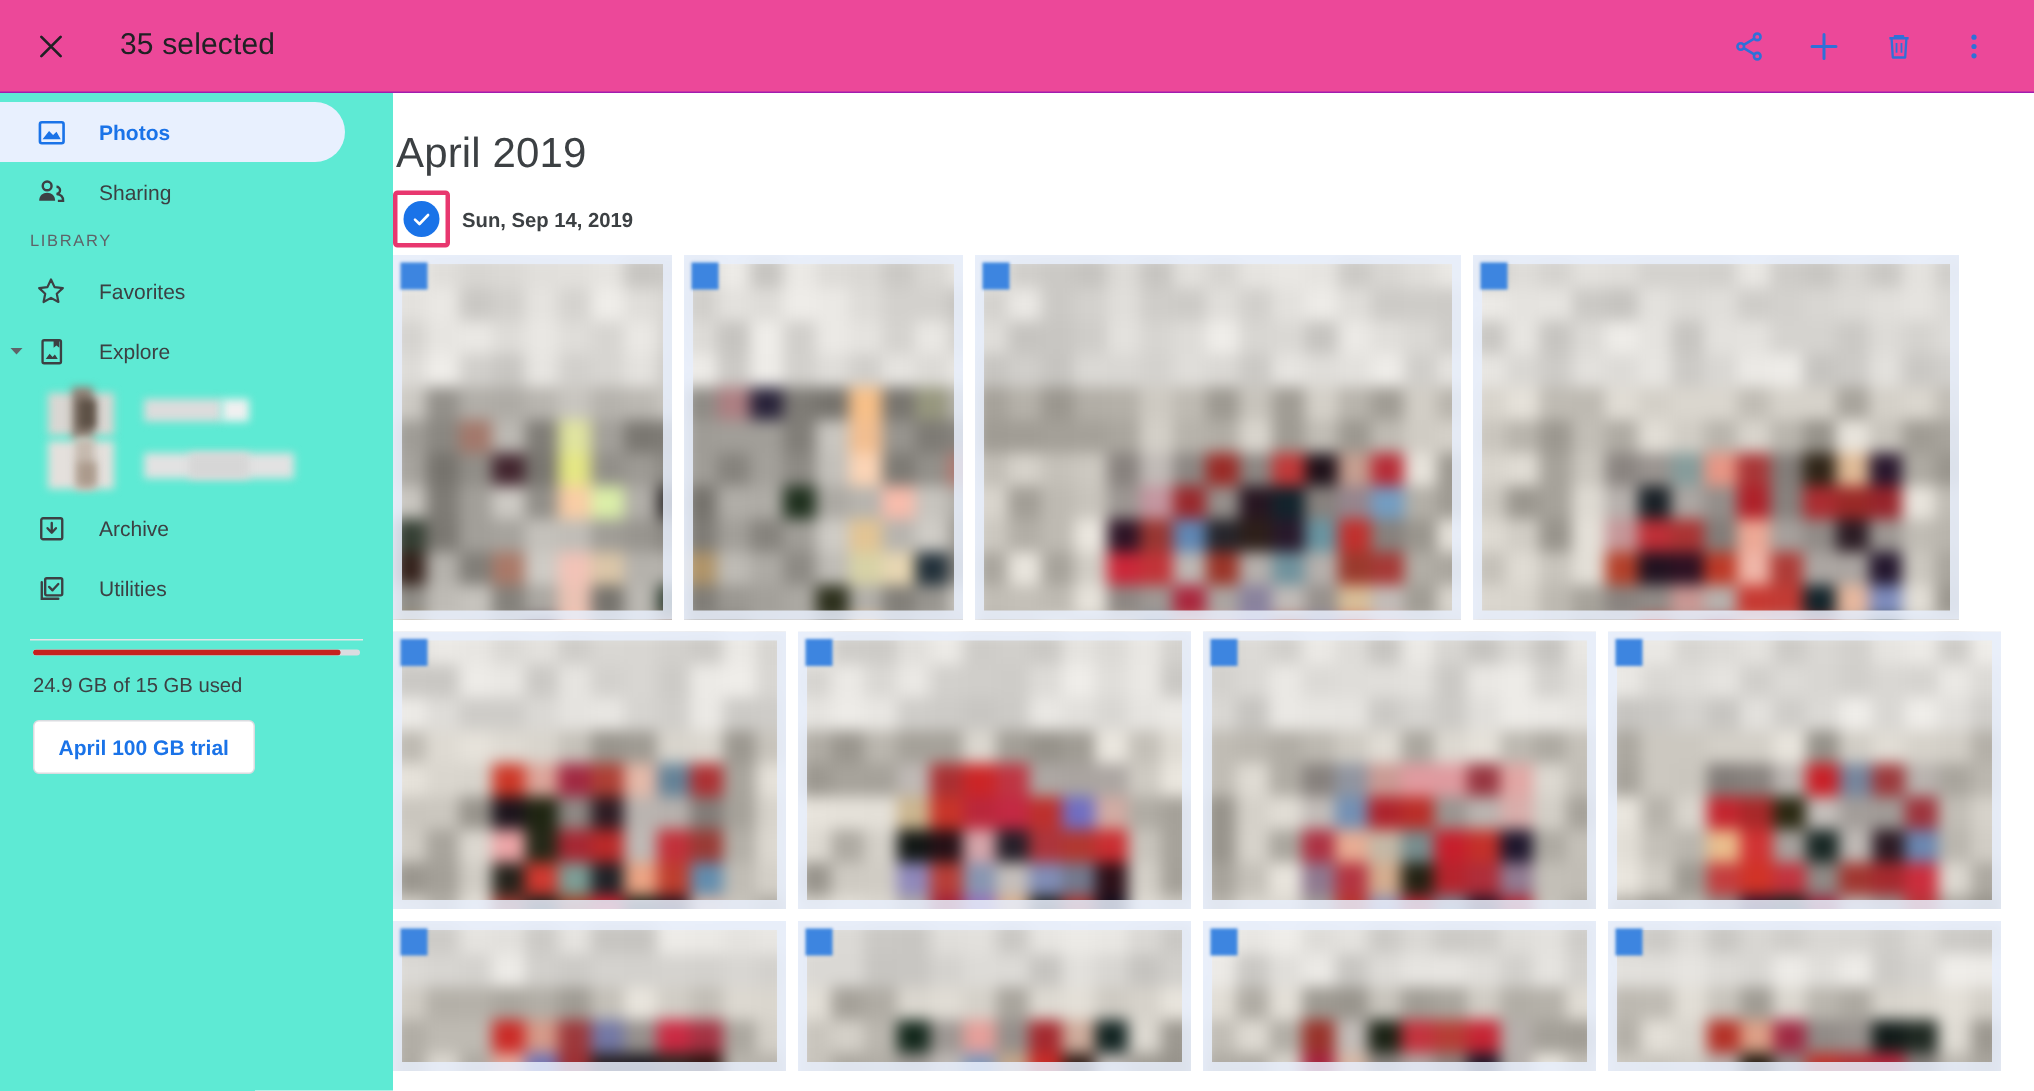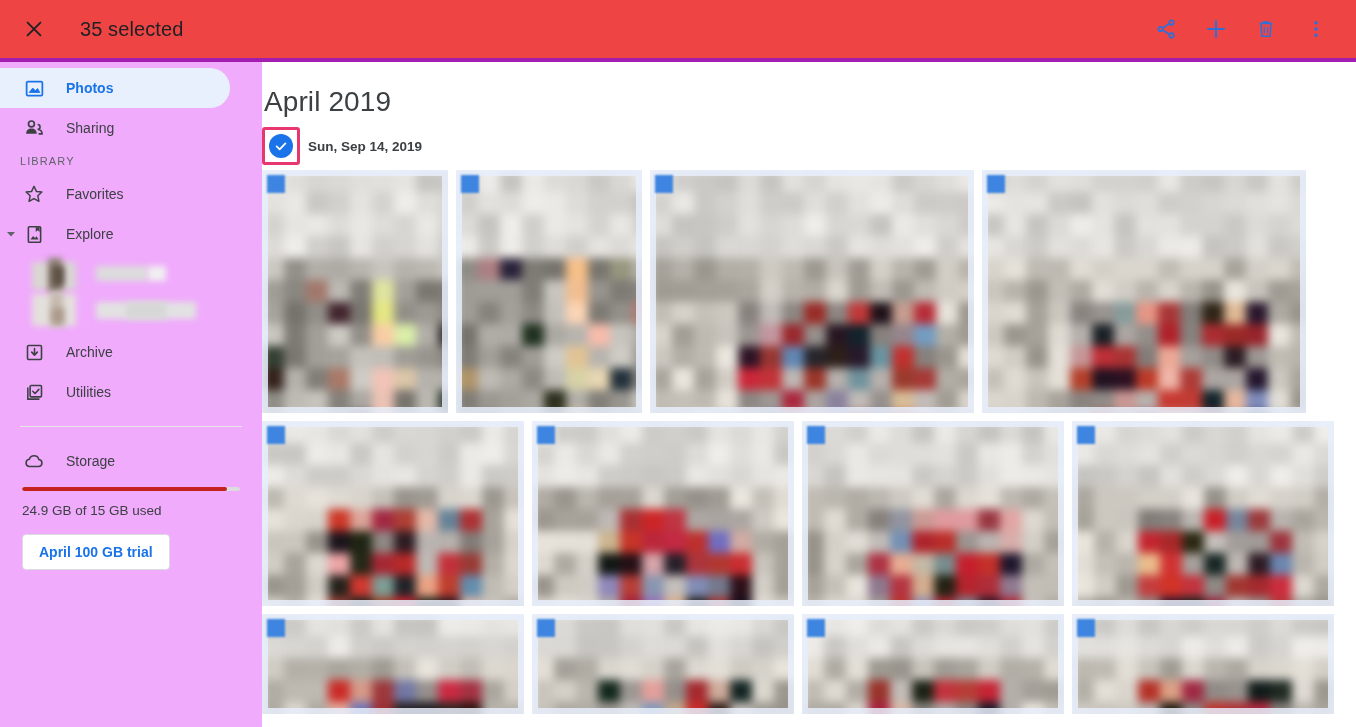--- a/index.html
+++ b/index.html
@@ -8,22 +8,22 @@
     overflow: hidden;
     background: #ffffff;
     font-family: "Liberation Sans", sans-serif;
     -webkit-font-smoothing: antialiased;
   }
 
   
   .appbar {
     position: absolute; top: 0; left: 0;
     width: 1356px; height: 62px;
-    background: #ef4444;
-    border-bottom: 4px solid #a21caf;
+    background: #ec4899;
+    border-bottom: 1px solid #a21caf;
     display: flex; align-items: center;
   }
   .close-btn {
     width: 40px; height: 40px; margin-left: 14px;
     display: flex; align-items: center; justify-content: center;
     border-radius: 50%; cursor: pointer;
   }
   .sel-count {
     margin-left: 26px;
     font-size: 20px; color: #202124; letter-spacing: .1px;
@@ -35,21 +35,21 @@
   .act-btn {
     width: 44px; height: 44px;
     display: flex; align-items: center; justify-content: center;
     border-radius: 50%; cursor: pointer;
   }
 
   
   .sidebar {
     position: absolute; top: 62px; left: 0;
     width: 262px; height: 665px;
-    background: #f0abfc;
+    background: #5eead4;
     overflow: hidden;
   }
   .nav-item {
     position: relative;
     height: 40px;
     display: flex; align-items: center;
     border-radius: 0 20px 20px 0;
     margin-right: 32px;
     cursor: pointer;
     color: #3c4043;
@@ -306,28 +306,20 @@
         <path d="M4.4 7 V19.6 H17" fill="none" stroke="#3c4043" stroke-width="1.8" stroke-linecap="round"></path>
         <path d="M10 10.6 L12.6 13.2 L17 8.4" fill="none" stroke="#3c4043" stroke-width="1.8" stroke-linecap="round" stroke-linejoin="round"></path>
       </svg>
     </span>
     <span class="nav-label">Utilities</span>
   </div>
 
 
   <div class="divider"></div>
 
-  <div class="storage-head">
-    <span class="nav-icon">
-      <svg width="22" height="22" viewBox="0 0 24 24">
-        <path d="M6.6 18 A4 4 0 0 1 6.9 10.1 A5.4 5.4 0 0 1 17.3 10.3 A3.9 3.9 0 0 1 17.4 18 Z" fill="none" stroke="#3c4043" stroke-width="1.7" stroke-linejoin="round"></path>
-      </svg>
-    </span>
-    <span class="nav-label">Storage</span>
-  </div>
 
   <div class="storage-bar">
     <div class="storage-fill" id="storage-fill" style="width: 94%; background: rgb(197, 34, 31);"></div>
   </div>
 
   <div class="storage-text">24.9 GB of 15 GB used</div>
 
   <div class="trial-btn">April 100 GB trial</div>
 </div>
 

